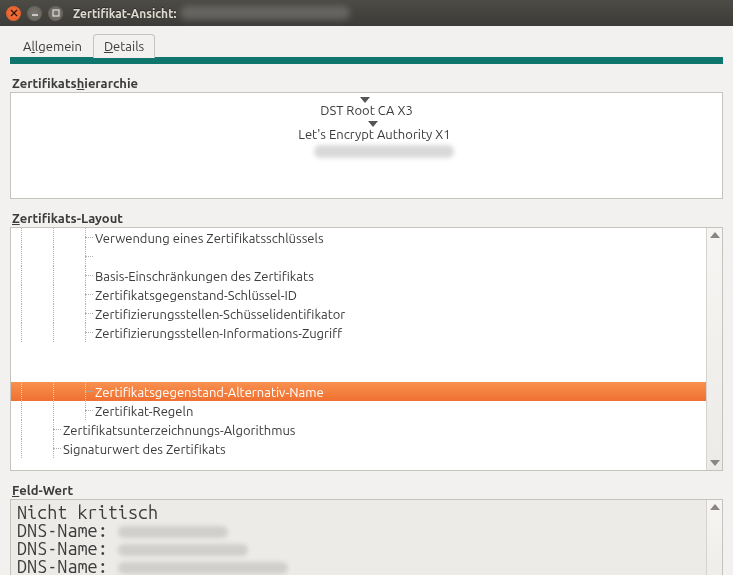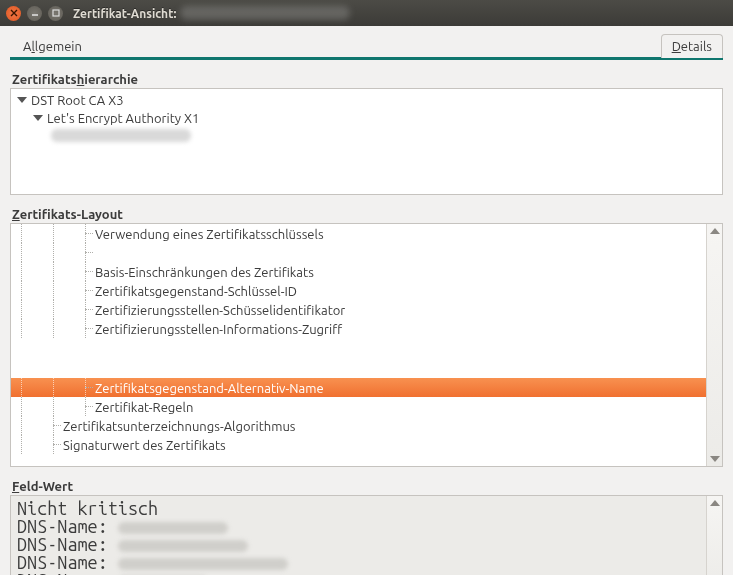--- a/index.html
+++ b/index.html
@@ -31,23 +31,22 @@
   .title-smudge {
     display:inline-block; width:170px; height:14px; margin-left:4px;
     background: rgba(200,200,200,0.25); border-radius:7px; filter: blur(3px);
   }
 
   .client {
     padding: 8px 10px 0 10px;
   }
   .tabs {
     display: flex;
-    border-bottom: 3px solid #0f766e;
+    border-bottom: 7px solid #0f766e;
     padding-left: 2px;
-    justify-content: space-between;
   }
   .tab {
     padding: 4px 10px 5px;
     border: 1px solid transparent;
     border-bottom: none;
     margin-bottom: -1px;
     color: #3c3c3c;
     cursor: pointer;
   }
   .tab .accel { text-decoration: underline; }
@@ -65,21 +64,21 @@
   .section-label .accel { text-decoration: underline; }
 
   .panel {
     background: #ffffff;
     border: 1px solid #c6c3bf;
     position: relative;
   }
   .panel.inner-pad { padding: 2px 0; }
 
   .hier { height: 107px; overflow: hidden; }
-  .hier-row { padding: 2px 6px; display: flex; align-items: center; }
+  .hier-row { padding: 2px 6px; display: flex; align-items: center; flex-direction: column; }
   .hier-row.l1 { padding-left: 6px; }
   .hier-row.l2 { padding-left: 22px; }
   .hier-row.l3 { padding-left: 40px; }
   .disclosure {
     display:inline-block; width:0; height:0; margin-right:4px;
     border-left:5px solid transparent; border-right:5px solid transparent;
     border-top:6px solid #555;
   }
   .smudge {
     display:inline-block; height:13px; border-radius:6px;

